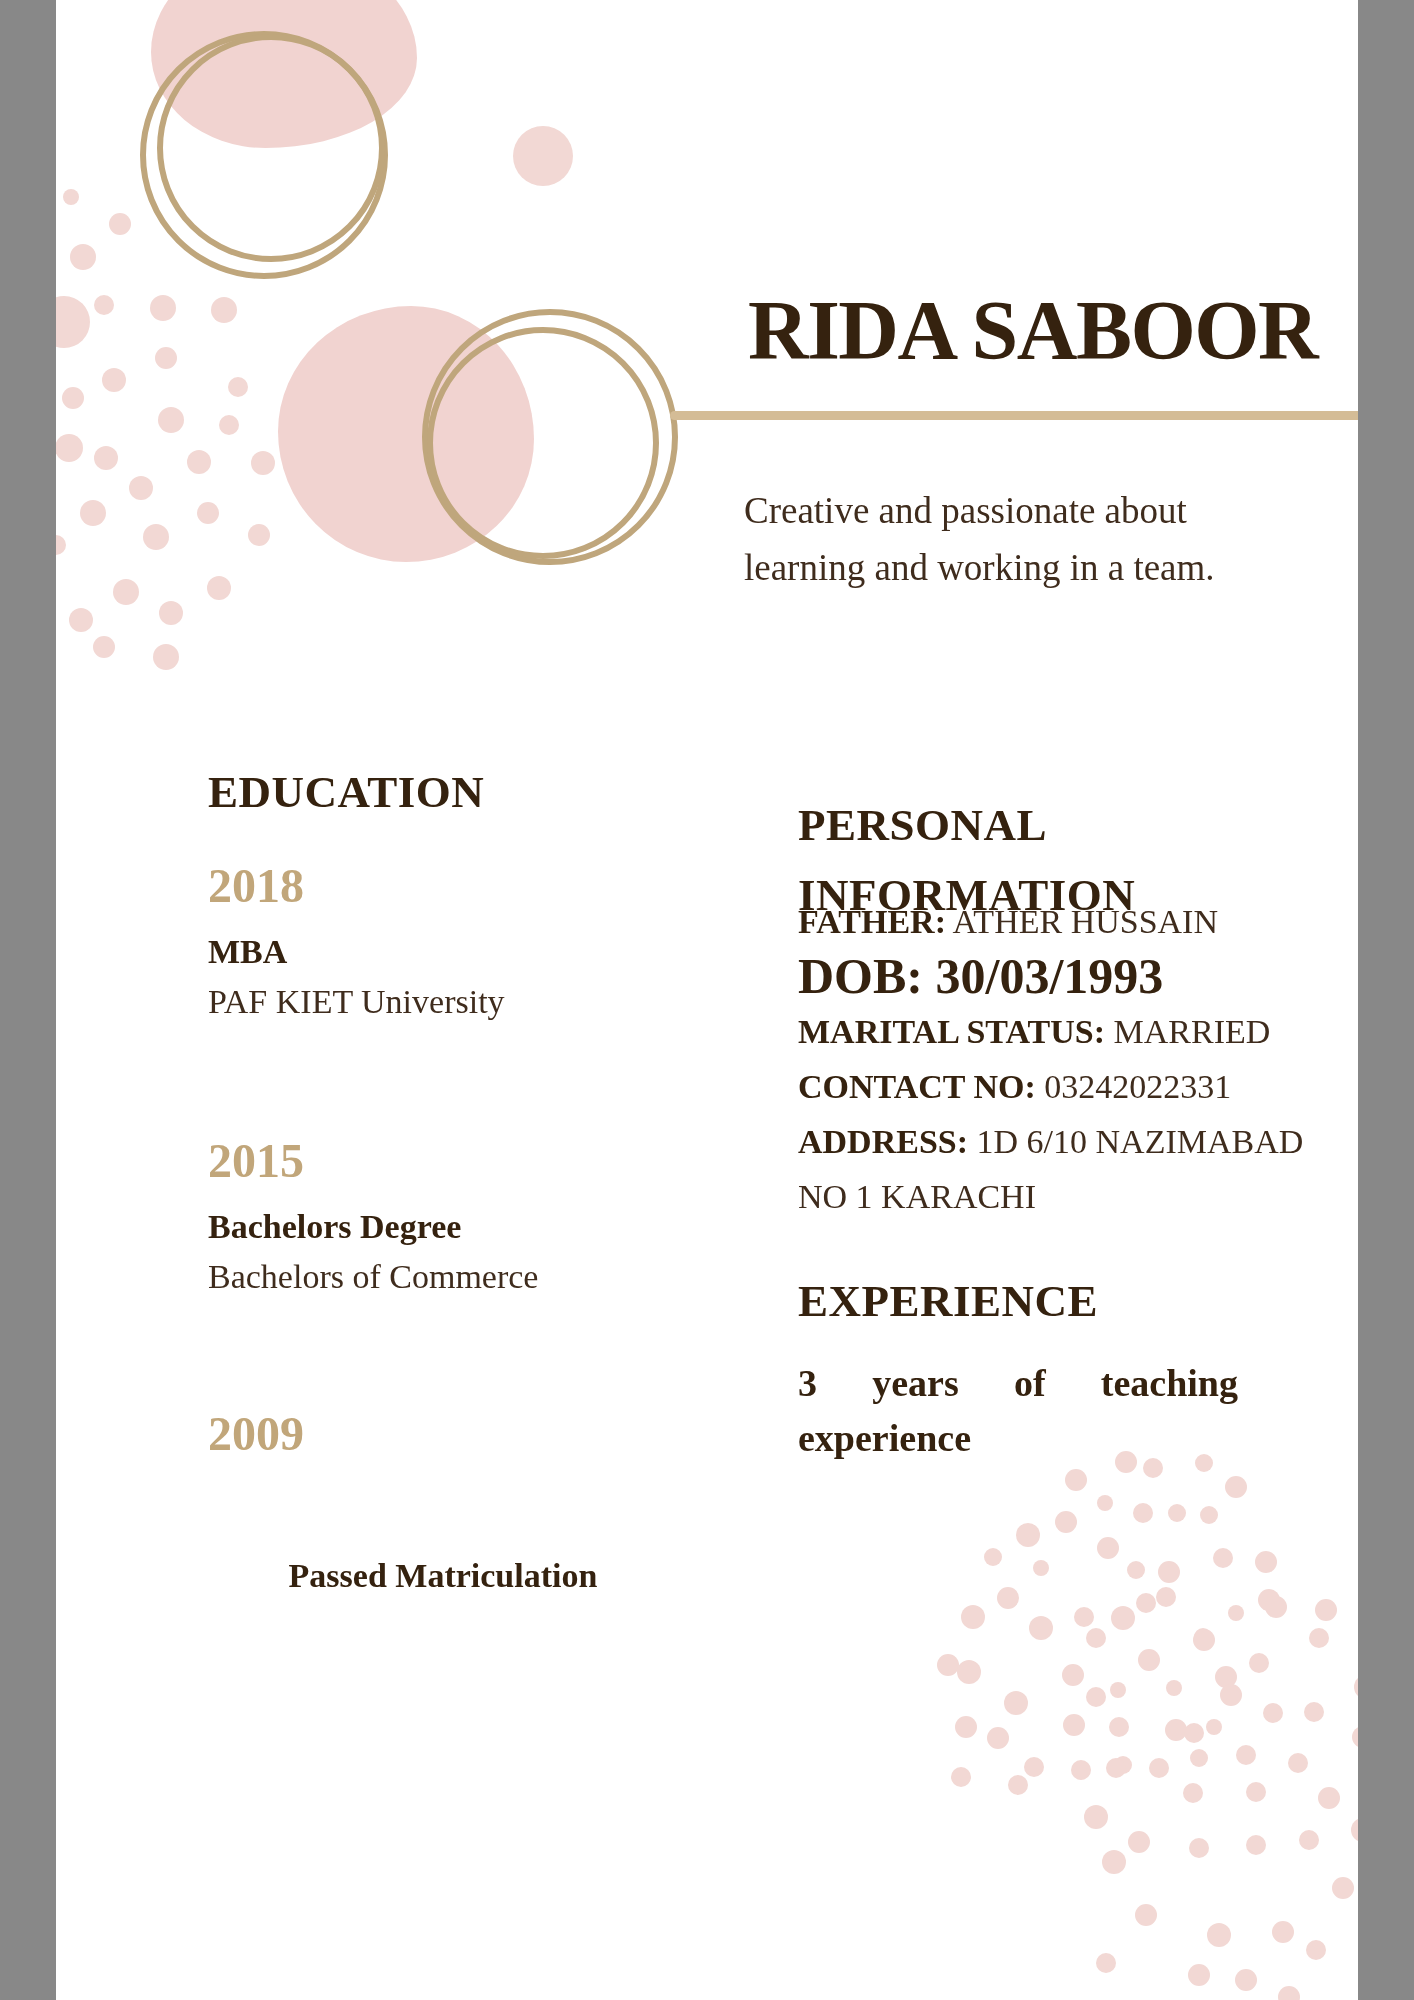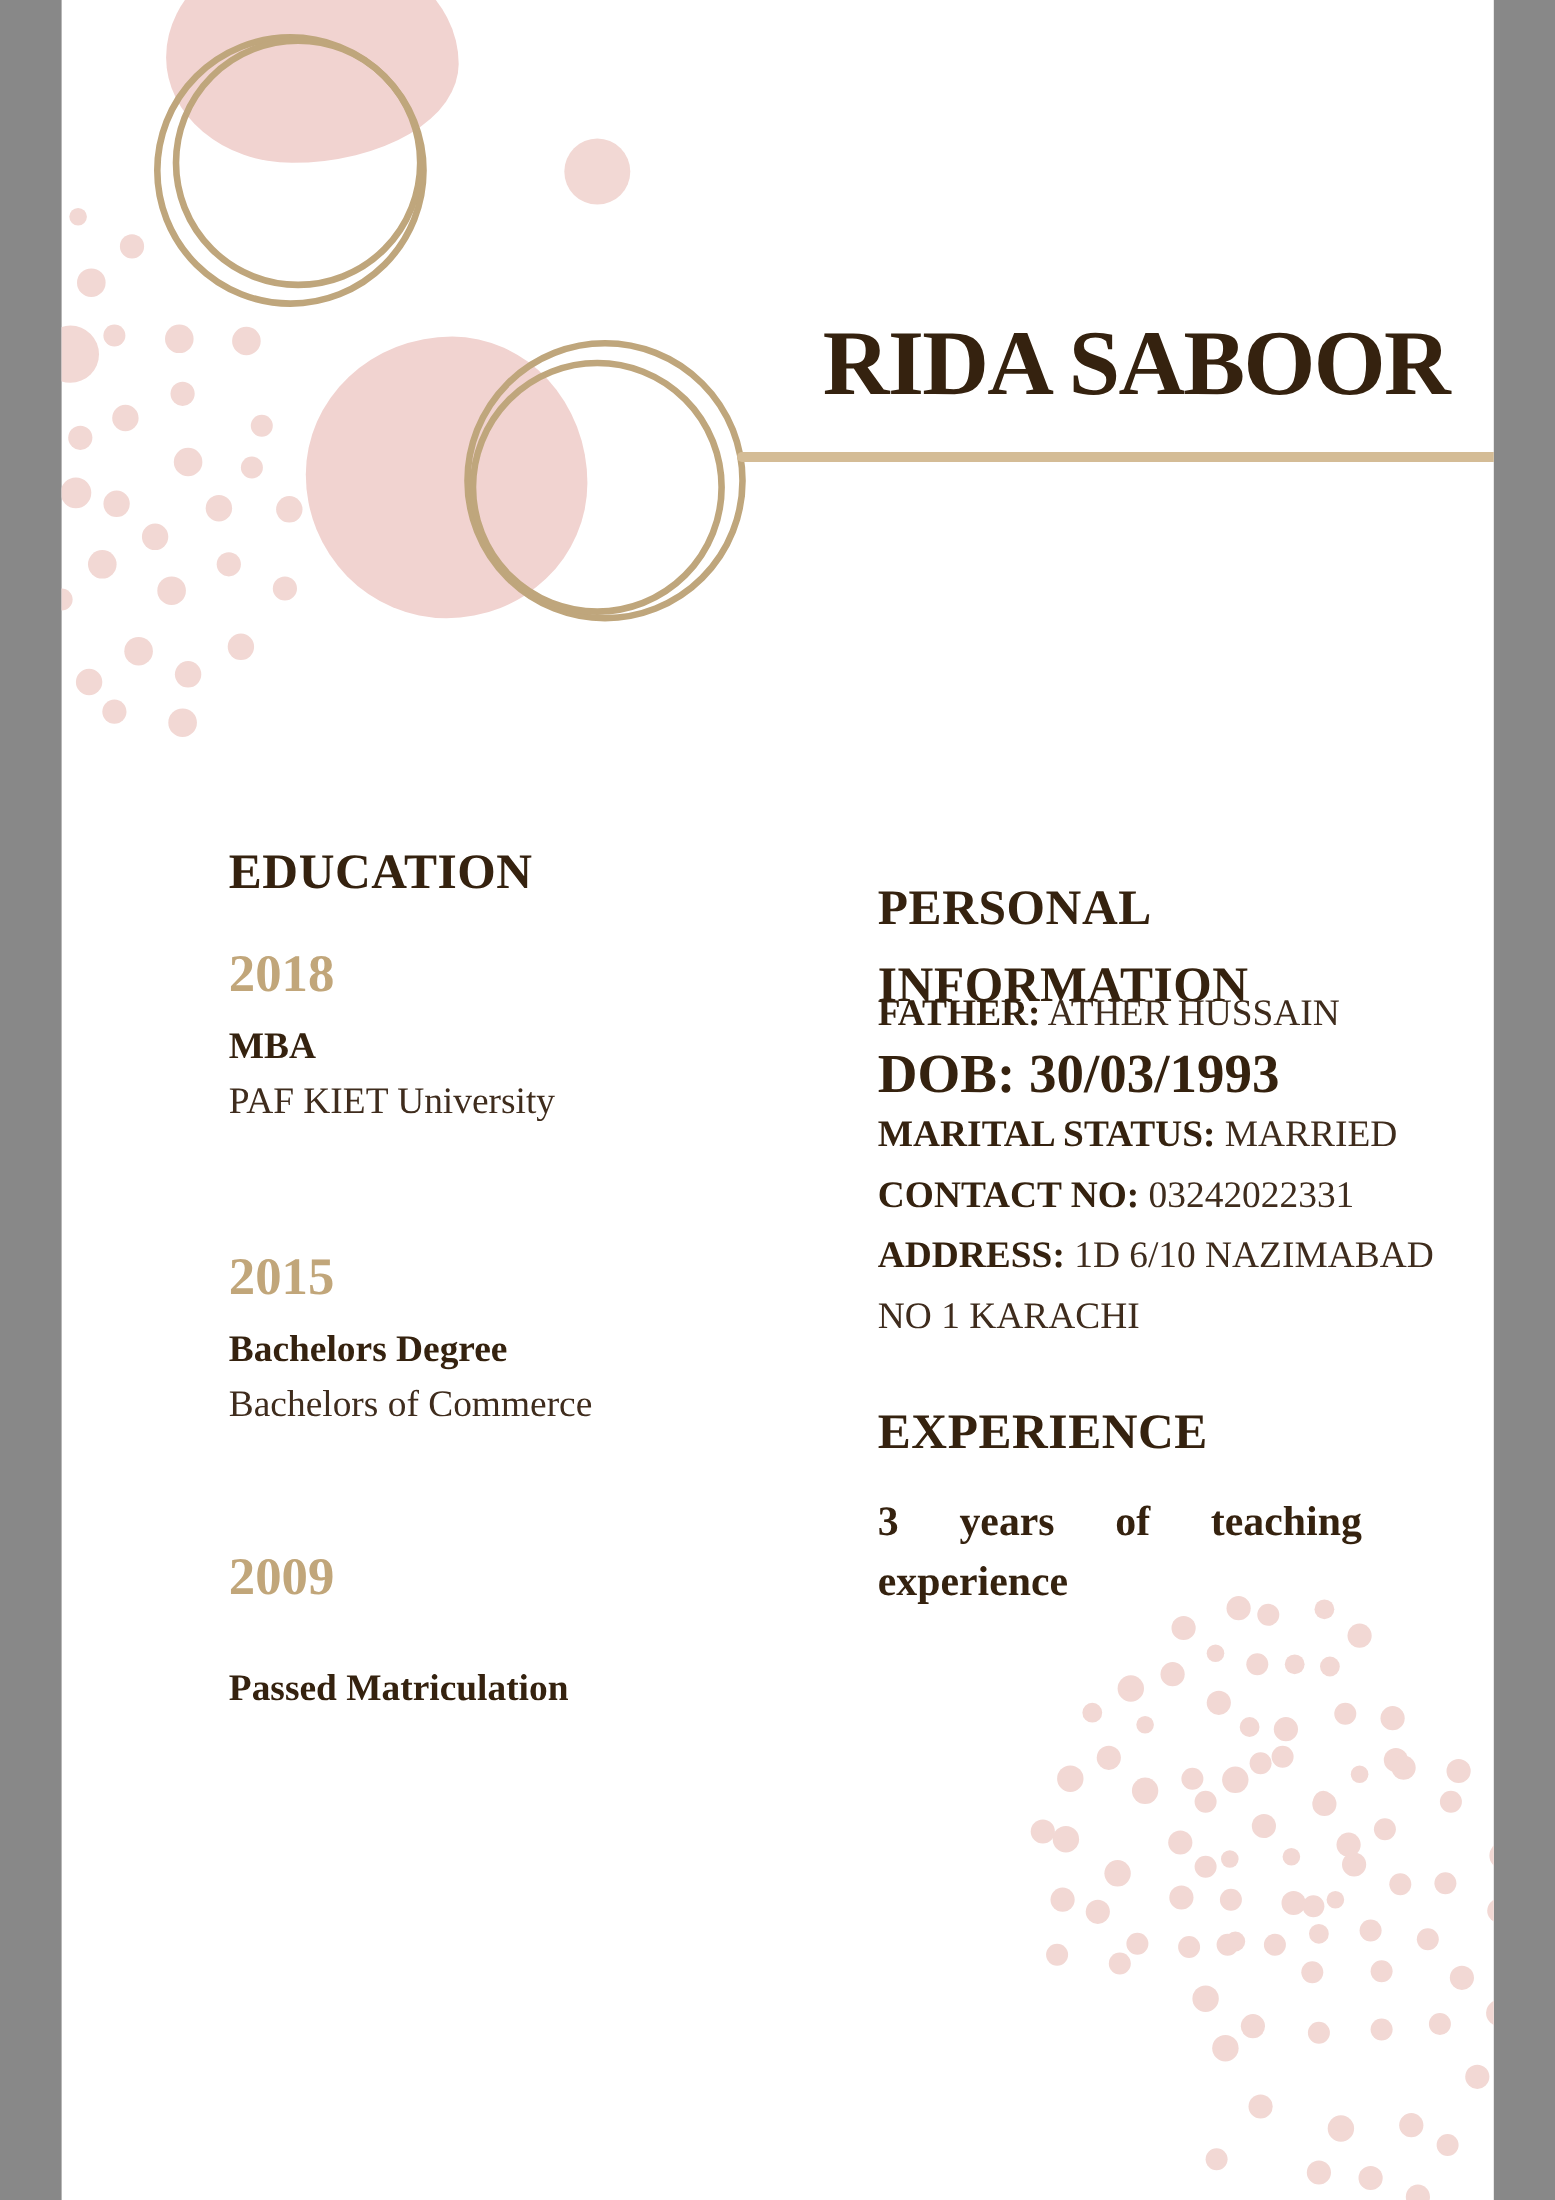--- a/index.html
+++ b/index.html
@@ -217,38 +217,39 @@
       <div class="deco-dot" style="left: 1179px; top: 1969px; width: 22px; height: 22px;"></div>
       <div class="deco-dot" style="left: 1250px; top: 1940px; width: 20px; height: 20px;"></div>
       <div class="deco-dot" style="left: 1388px; top: 1931px; width: 24px; height: 24px;"></div>
       <div class="deco-dot" style="left: 1040px; top: 1953px; width: 20px; height: 20px;"></div>
       <div class="deco-dot" style="left: 1222px; top: 1986px; width: 22px; height: 22px;"></div>
       <div class="deco-dot" style="left: 1327px; top: 1957px; width: 22px; height: 22px;"></div>
       <div class="deco-dot" style="left: 1392px; top: 1977px; width: 22px; height: 22px;"></div>
     </div>
 
   <h1 class="abs name-title">RIDA SABOOR</h1>
+  <p class="abs tagline">Creative and passionate about learning and working in a team.</p>
 
   <h2 class="abs section-heading edu-heading">EDUCATION</h2>
   <h2 class="abs section-heading personal-heading">PERSONAL INFORMATION</h2>
   <h2 class="abs section-heading exp-heading">EXPERIENCE</h2>
 
   <div id="education-entries">
       <div class="edu-year" style="top: 858px;">2018</div>
       <div class="edu-lines" style="top: 927px;">
         <div class="edu-degree">MBA</div>
         <div class="edu-institution">PAF KIET University</div>
       </div>
       <div class="edu-year" style="top: 1133px;">2015</div>
       <div class="edu-lines" style="top: 1202px;">
         <div class="edu-degree">Bachelors Degree</div>
         <div class="edu-field">Bachelors of Commerce</div>
       </div>
       <div class="edu-year" style="top: 1406px;">2009</div>
-      <div class="edu-lines" style="top: 1510px;">
+      <div class="edu-lines" style="top: 1551px; text-align: center;">
         <div class="edu-degree">Passed Matriculation</div>
       </div>
     </div>
 
   <div class="abs personal-fields" id="personal-fields">
       <div class="pf"><span class="pf-label">FATHER:</span><span> ATHER HUSSAIN</span></div>
       <div class="pf pf-big"><span class="pf-label">DOB:</span><span> 30/03/1993</span></div>
       <div class="pf"><span class="pf-label">MARITAL STATUS:</span><span> MARRIED</span></div>
       <div class="pf"><span class="pf-label">CONTACT NO:</span><span> 03242022331</span></div>
       <div class="pf"><span class="pf-label">ADDRESS:</span><span> 1D 6/10 NAZIMABAD NO 1 KARACHI</span></div>

